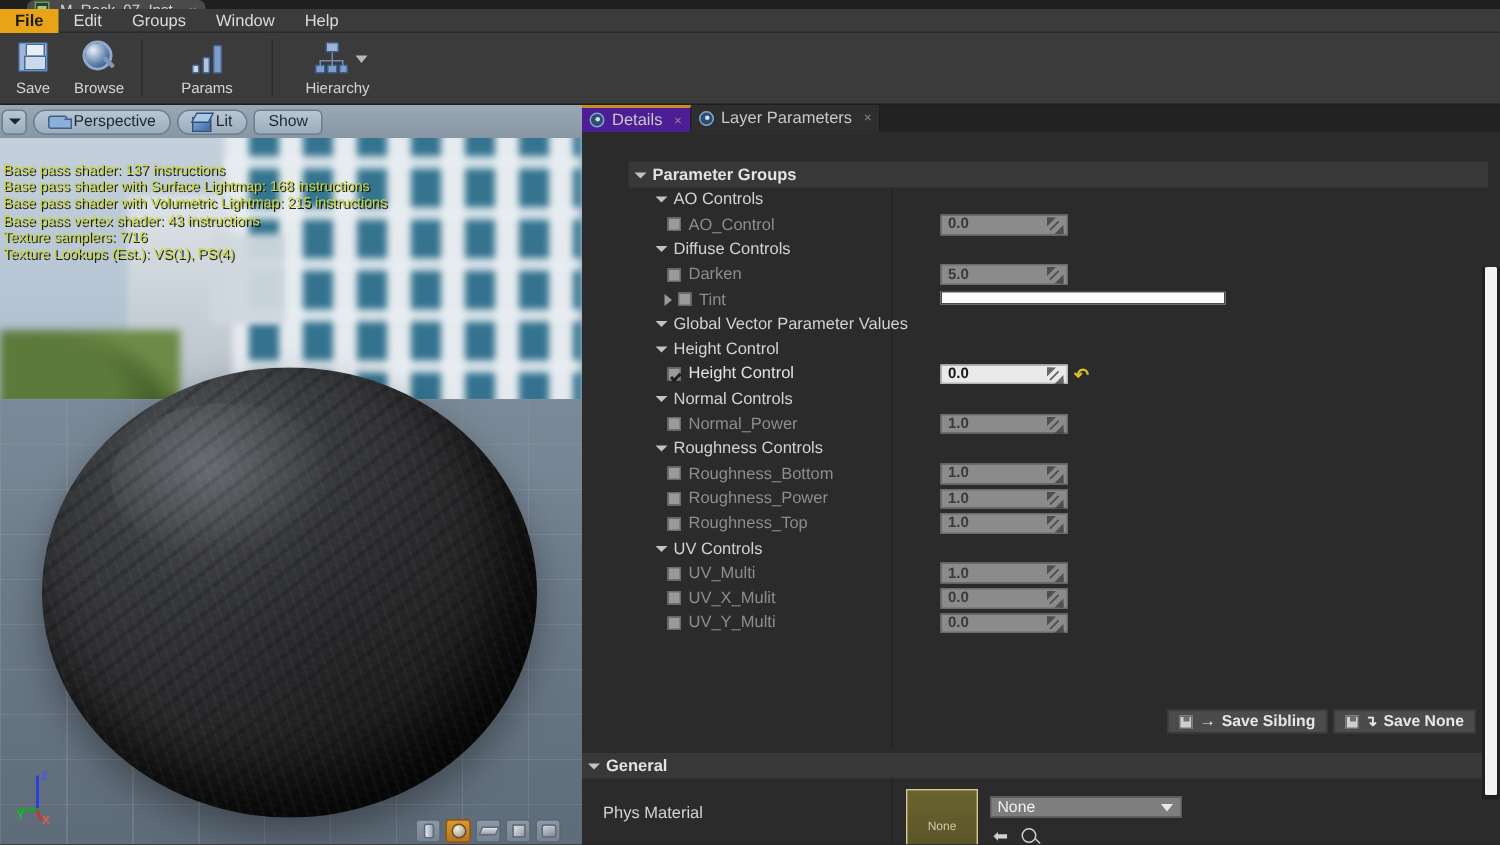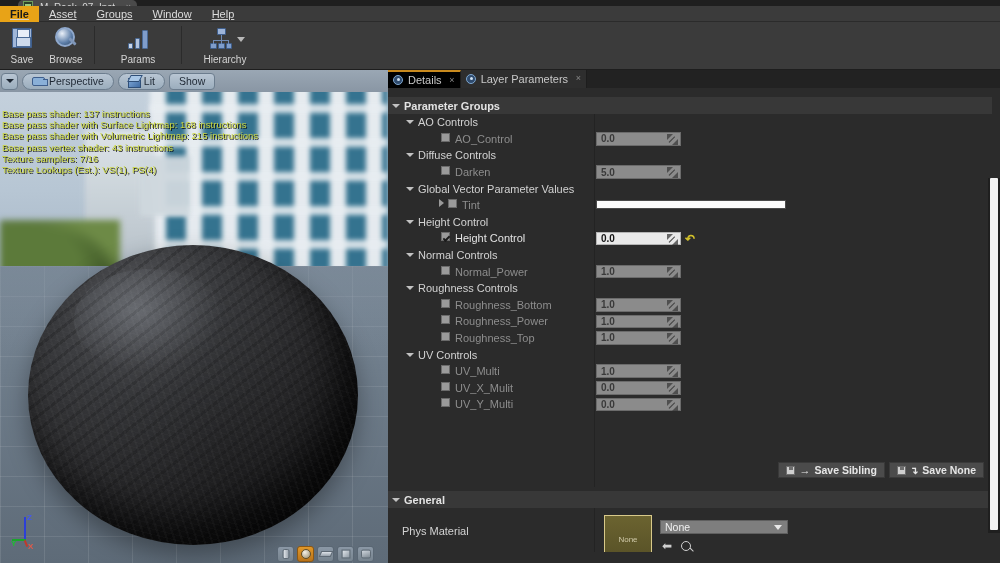--- a/index.html
+++ b/index.html
@@ -35,21 +35,20 @@
   }
   .doc-tab .tabclose {
     position:absolute; right:6px; top:0px; color:#9a9a9a; font-size:9px;
   }
 
   
   .menubar {
     position:absolute; left:0; top:6px; width:1000px; height:16px;
     background:#3b3b3b; display:flex; align-items:center;
     border-bottom:1px solid #2b2b2b;
-    text-decoration:underline;
   }
   .menu-item {
     padding:0 10px; height:16px; line-height:17px; font-size:11px; color:#dcdcdc;
   }
   .menu-item.active { background:#e8a317; color:#1a1a1a; font-weight:bold; }
 
   
   .toolbar {
     position:absolute; left:0; top:22px; width:1000px; height:48px;
     background:#3b3b3b; display:flex; align-items:flex-start;
@@ -292,21 +291,21 @@
   }
   .dp-tabs {
     position:absolute; left:0; top:0; width:612px; height:18px;
     background:#222; display:flex; align-items:flex-end;
   }
   .dp-tab {
     height:18px; padding:0 18px 0 20px; position:relative;
     display:flex; align-items:center; font-size:11px; color:#c8c8c8;
     background:#2e2e2e; border-right:1px solid #1d1d1d;
   }
-  .dp-tab.active { background:#000000; border-top:2px solid #c98a1e; }
+  .dp-tab.active { background:#4c1d95; border-top:2px solid #c98a1e; }
   .dp-tab .ti {
     position:absolute; left:5px; top:50%; transform:translateY(-50%);
     width:10px; height:10px; border-radius:50%;
     background:#2f4b6e; border:1px solid #7fa7cf;
   }
   .dp-tab .ti::after {
     content:""; position:absolute; left:3px; top:2px; width:3px; height:3px;
     border-radius:50%; background:#cfe2f3;
   }
   .dp-tab .tx { position:absolute; right:5px; top:3px; font-size:9px; color:#888; }
@@ -341,22 +340,23 @@
     position:relative;
   }
   .ic-eye::after {
     content:""; position:absolute; left:4px; top:1.6px; width:4px; height:4px;
     border-radius:50%; background:#a8c8e8;
   }
   .dp-eye .caret-dn { border-top-color:#a8c8e8; border-width:3px 3px 4px 3px; }
 
   
   .plist {
-    position:absolute; left:0; top:27px; width:604px; height:455px;
+    position:absolute; left:0; top:38px; width:604px; height:455px;
     overflow:hidden;
+    padding-left:31px;
   }
   .col-split { position:absolute; left:206px; top:0; width:1px; height:390px; background:#232323; }
   .prow { position:relative; height:16.6px; display:flex; align-items:center; }
   .prow.grp { background:#383838; height:17px; }
   .prow.sub { background:transparent; }
   .tri {
     width:0; height:0; margin-left:4px; margin-right:4px;
     border-left:4px solid transparent; border-right:4px solid transparent;
     border-top:4.5px solid #c2c2c2;
   }
@@ -371,21 +371,21 @@
   .cb {
     width:9px; height:9px; background:#9a9a9a; border:1px solid #6a6a6a;
     margin-right:5px; position:relative; flex:none;
   }
   .cb.checked::after {
     content:""; position:absolute; left:1px; top:3px; width:5px; height:2px;
     border-left:2px solid #1c1c1c; border-bottom:2px solid #1c1c1c;
     transform:rotate(-45deg);
   }
   .indent1 { padding-left:14px; display:flex; align-items:center; }
-  .indent2 { padding-left:26px; display:flex; align-items:flex-start;margin-left:27px; }
+  .indent2 { padding-left:26px; display:flex; align-items:center; }
   .val-cell {
     position:absolute; left:208px; top:1.5px; display:flex; align-items:flex-end; gap:4px;font-weight:bold;
   }
   .numbox {
     width:85px; height:13.5px; background:#8b8b8b; border:1px solid #6b6b6b;
     display:flex; align-items:center; padding:0 4px; position:relative;
     font-size:10px; color:#3a3a3a;
   }
   .numbox.bright { background:#e9e9e9; border-color:#b4b4b4; color:#151515; }
   .numbox .drag {
@@ -489,21 +489,21 @@
       <div class="doc-tab">
         <span class="tabicon"></span>
         <span>M_Rock_07_Inst</span>
         <span class="tabclose">×</span>
       </div>
     </div>
   </div>
 
   <div class="menubar">
     <div class="menu-item active">File</div>
-    <div class="menu-item">Asset</div>
+    <div class="menu-item">Edit</div>
     <div class="menu-item">Groups</div>
     <div class="menu-item">Window</div>
     <div class="menu-item">Help</div>
   </div>
 
   <div class="toolbar">
     <div class="tb-btn">
       <span class="tb-icon">
           <span class="ic-floppy"></span>
         </span>
@@ -678,35 +678,35 @@
           <span class="numbox">
             <span>5.0</span>
             <span class="drag">
                 <i></i>
                 <i></i>
               </span>
           </span>
         </span>
       </div>
 
+      <div class="prow">
+        <span class="indent2" style="padding-left:20px;">
+          <span class="tri right"></span>
+          <span class="cb"></span>
+          <span class="pname">Tint</span>
+        </span>
+        <span class="val-cell" style="top:3px;">
+          <span class="colorbar"></span>
+        </span>
+      </div>
       <div class="prow sub">
         <span class="indent1">
             <span class="tri"></span>
         <span class="sub-title">Global Vector Parameter Values</span>
           </span>
-      </div>
-      <div class="prow">
-        <span class="indent2" style="padding-left:20px;">
-          <span class="tri right"></span>
-          <span class="cb"></span>
-          <span class="pname">Tint</span>
-        </span>
-        <span class="val-cell" style="top:3px;">
-          <span class="colorbar"></span>
-        </span>
       </div>
 
       <div class="prow sub">
         <span class="indent1">
             <span class="tri"></span>
         <span class="sub-title">Height Control</span>
           </span>
       </div>
       <div class="prow">
         <span class="indent2">

